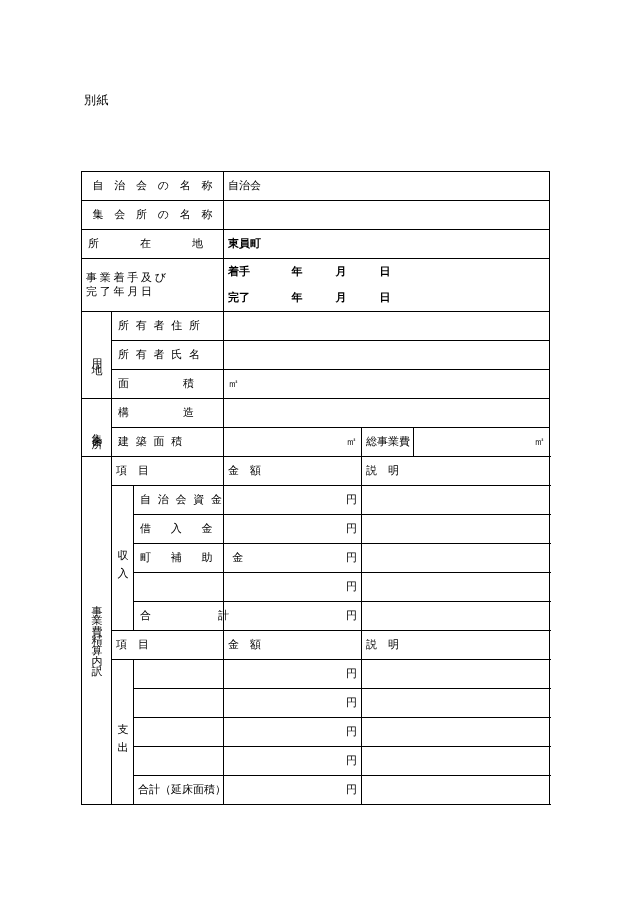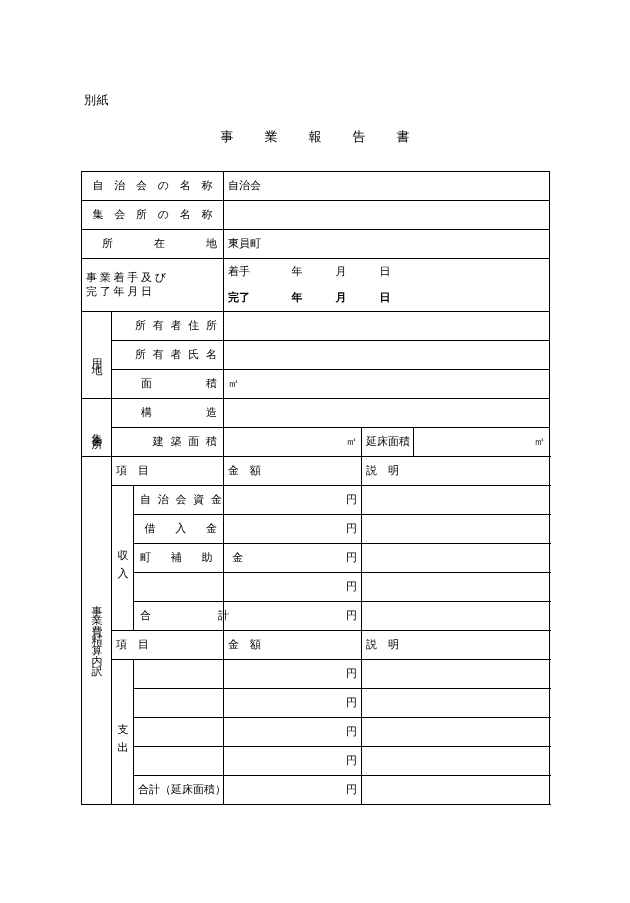--- a/index.html
+++ b/index.html
@@ -58,53 +58,52 @@
   
   .sp {
     letter-spacing: 4px;
     text-indent: 4px;
     text-align: center;
     white-space: nowrap;
   }
   .sp2 {
     letter-spacing: 2px;
     text-indent: 2px;
-    text-align: right;
+    text-align: left;
     white-space: nowrap;
   }
   .center { text-align: left; }
   .left { text-align: left; }
   .right { text-align: right; }
   .vert {
     writing-mode: vertical-rl;
     text-orientation: upright;
     letter-spacing: 6px;
     margin: 0 auto;
     line-height: 1;
     white-space: nowrap;
   }
   .vert-wrap {
     display: flex;
     align-items: center;
     justify-content: center;
     height: 100%;
   }
-  .cellpad-left { padding-left: 8px; }
+  .cellpad-left { padding-left: 8px; font-weight: bold; }
   .twoline { line-height: 1.45; }
   .nowrap { white-space: nowrap; }
   .amount-cell { text-align: right; padding-right: 10px; }
 </style>
 </head>
 <body>
 
 <div class="page">
 
   <div class="label-besshi">別紙</div>
 
-  <div class="doc-title">事　業　報　告　書</div>
 
   <table class="form">
     <colgroup>
       <col style="width:30px">
       <col style="width:22px">
       <col style="width:90px">
       <col style="width:62px">
       <col style="width:76px">
       <col style="width:52px">
       <col style="width:136px">
@@ -124,21 +123,21 @@
       <tr>
         <td colspan="3" class="sp2">所　　　在　　　地</td>
         <td colspan="4" class="left cellpad-left">東員町</td>
       </tr>
 
       <tr>
         <td colspan="3" rowspan="2" class="center twoline">
           <div>事 業 着 手 及 び</div>
           <div>完 了 年 月 日</div>
         </td>
-        <td colspan="4" class="left" style="height:26px;border-bottom:none;">
+        <td colspan="4" class="left" style="height:26px;border-bottom:none;font-weight:bold;">
           <span>着手</span>
           <span style="display:inline-block;width:36px;"></span>
           <span>年　　　月　　　日</span>
         </td>
       </tr>
       <tr>
         <td colspan="4" class="left" style="height:26px;border-top:none;font-weight:bold;">
           <span>完了</span>
           <span style="display:inline-block;width:36px;"></span>
           <span>年　　　月　　　日</span>
@@ -168,21 +167,21 @@
           <div class="vert-wrap">
               <span class="vert" style="letter-spacing:2px;">集会所</span>
             </div>
         </td>
         <td colspan="2" class="sp2">構　　　　造</td>
         <td colspan="4" class="left"></td>
       </tr>
       <tr>
         <td colspan="2" class="sp2">建 築 面 積</td>
         <td colspan="2" class="right">㎡</td>
-        <td class="center nowrap">延床面積</td>
+        <td class="center nowrap">総事業費</td>
         <td colspan="2" class="right">㎡</td>
       </tr>
 
       <tr>
         <td rowspan="12" class="center">
           <div class="vert-wrap">
               <span class="vert" style="letter-spacing:10px;">事業費精算内訳</span>
             </div>
         </td>
         <td colspan="2" class="center">項　目</td>

